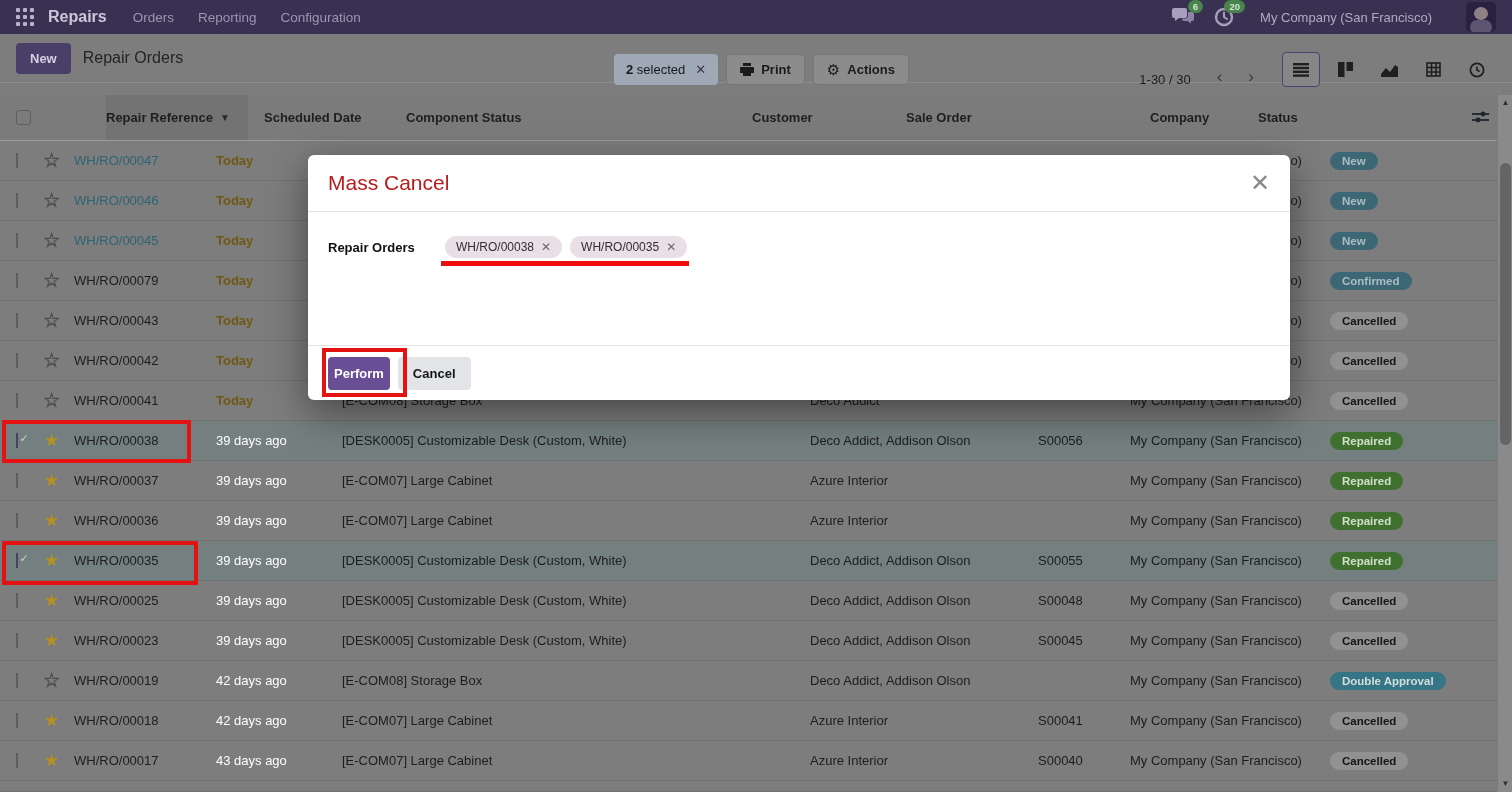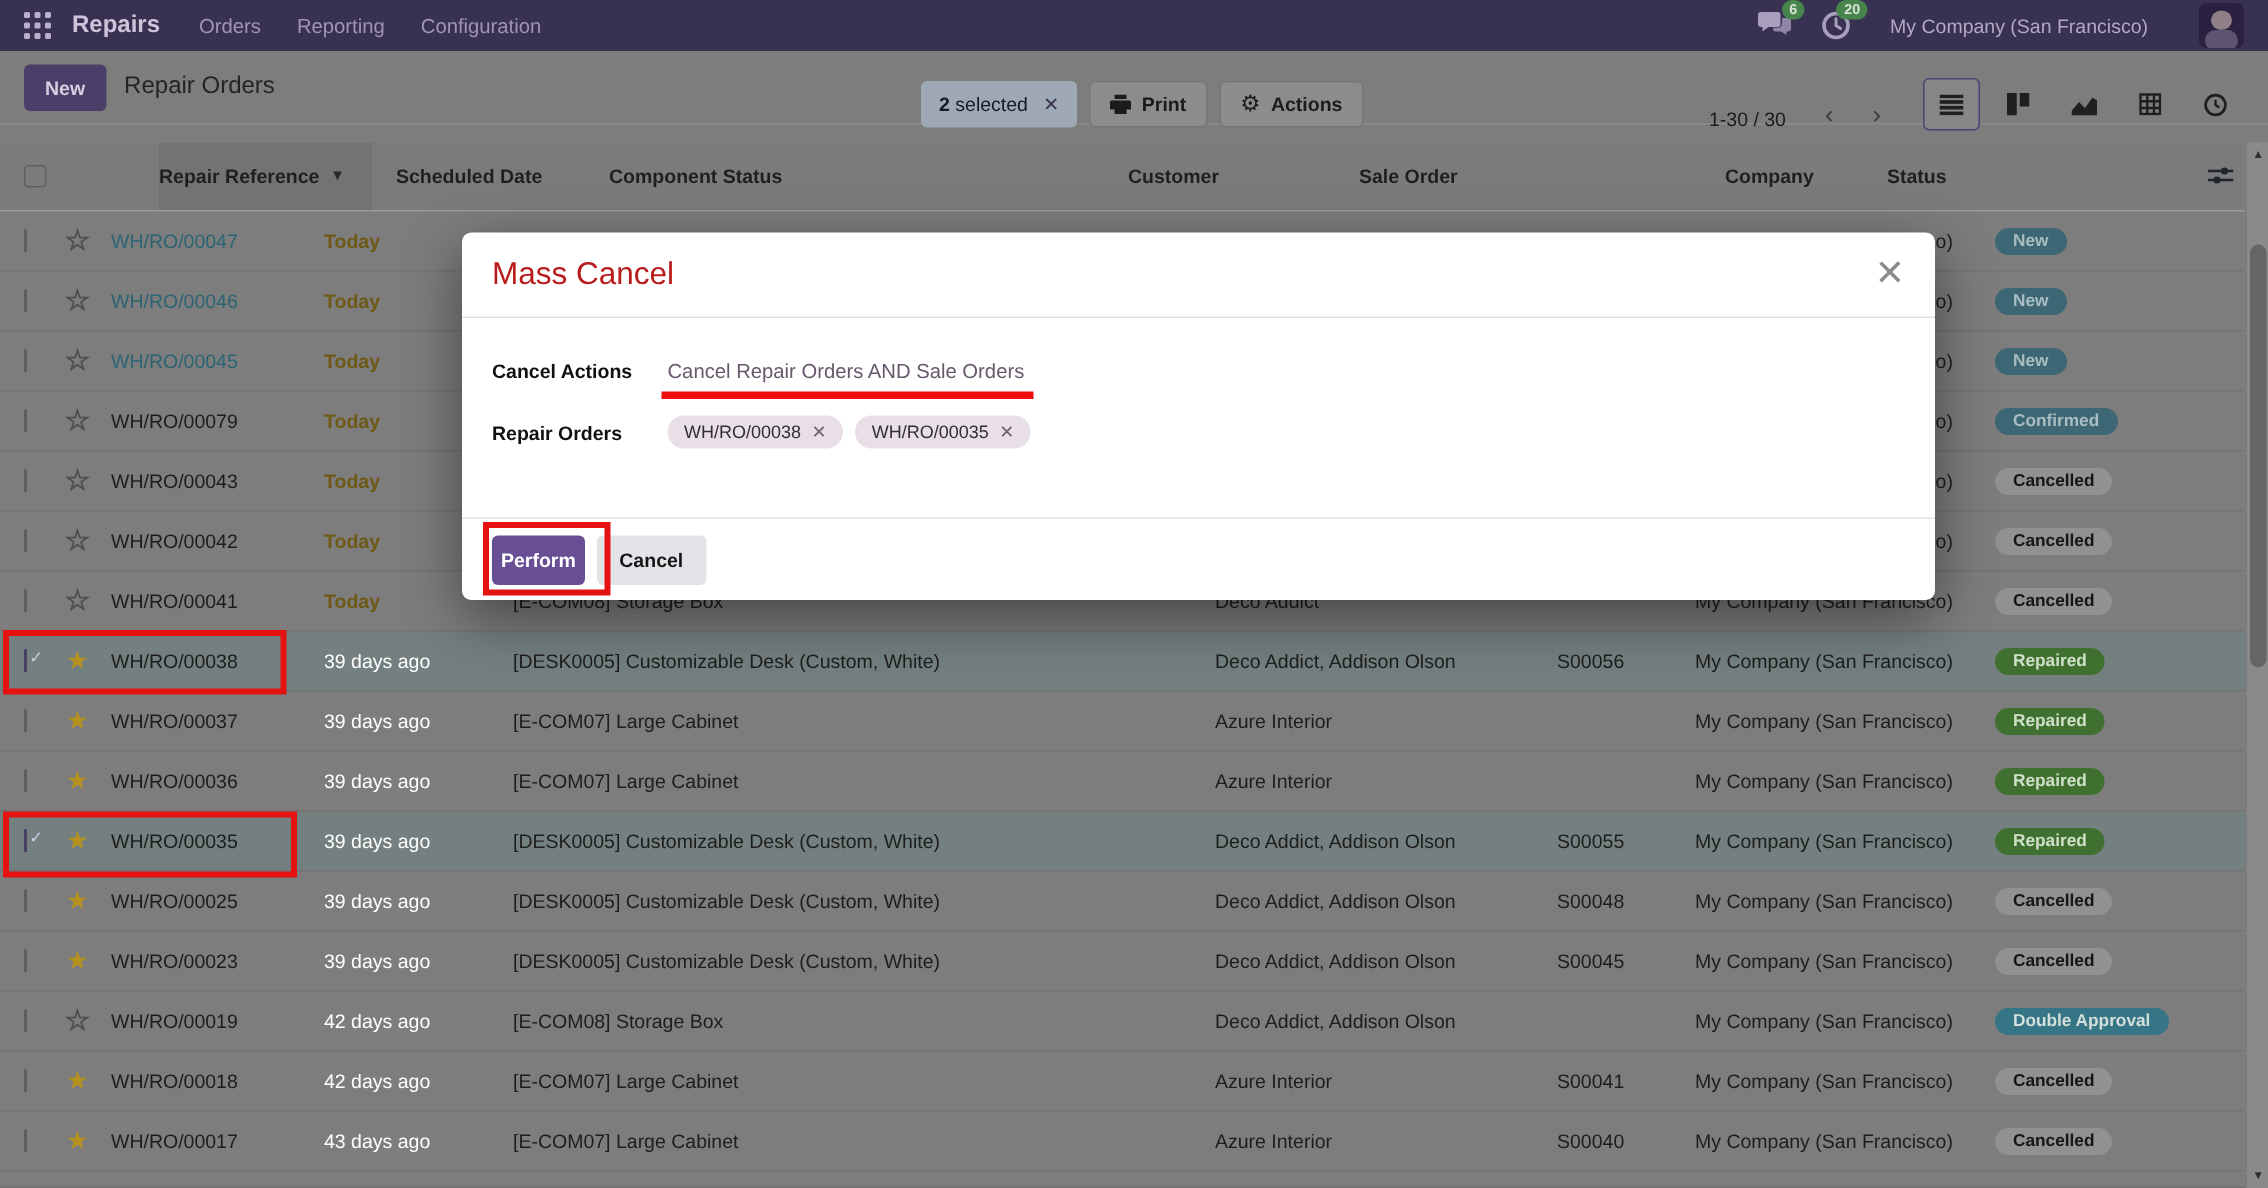--- a/index.html
+++ b/index.html
@@ -435,24 +435,20 @@
     <div class="sarr" style="bottom:0;">▼</div>
   </div>
 
   <div class="modal">
     <div class="m-head">
       <div class="m-title">Mass Cancel</div>
       <div class="m-close">✕</div>
     </div>
     <div class="m-body">
       <div class="f-row">
-        <div class="f-label">Cancel Actions</div>
-        <div class="f-value">Cancel Repair Orders AND Sale Orders</div>
-      </div>
-      <div class="f-row">
         <div class="f-label">Repair Orders</div>
         <div class="tags" id="tags">
             <span class="tag">
               <span>WH/RO/00038</span>
               <span class="x">✕</span>
             </span>
             <span class="tag">
               <span>WH/RO/00035</span>
               <span class="x">✕</span>
             </span>

